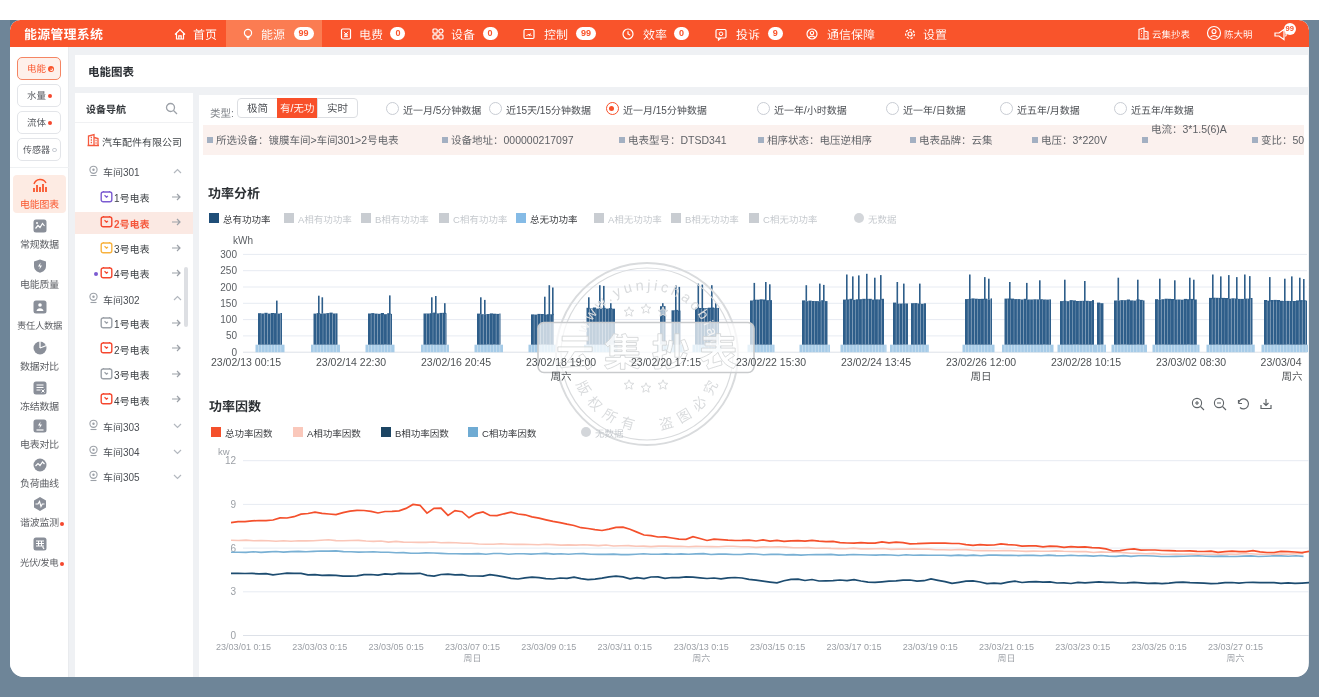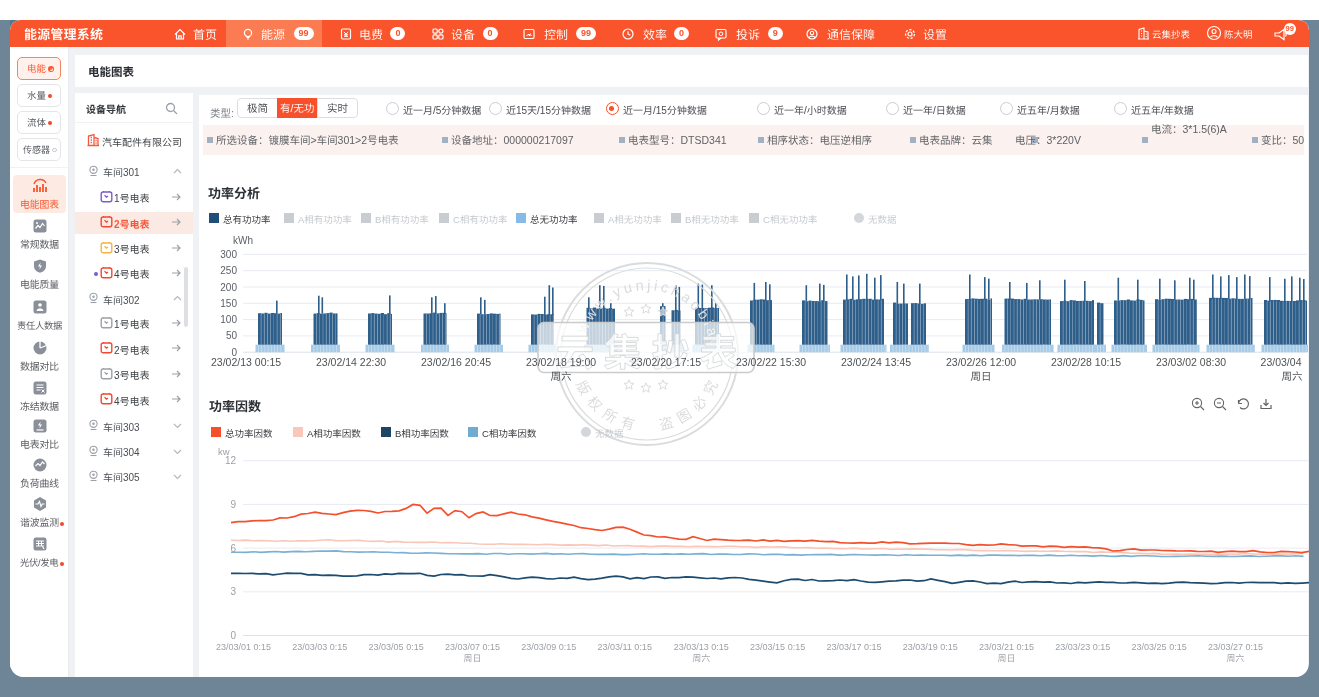--- a/index.html
+++ b/index.html
@@ -1017,21 +1017,21 @@
         <use href="#gr7535" transform="translate(1.0,13.0) scale(0.0105,-0.0105)" fill="#5E6166"></use>
         <use href="#gr8868" transform="translate(11.5,13.0) scale(0.0105,-0.0105)" fill="#5E6166"></use>
         <use href="#gr54c1" transform="translate(22.0,13.0) scale(0.0105,-0.0105)" fill="#5E6166"></use>
         <use href="#gr724c" transform="translate(32.5,13.0) scale(0.0105,-0.0105)" fill="#5E6166"></use>
         <use href="#grff1a" transform="translate(43.0,13.0) scale(0.0105,-0.0105)" fill="#5E6166"></use>
         <use href="#gr4e91" transform="translate(53.5,13.0) scale(0.0105,-0.0105)" fill="#5E6166"></use>
         <use href="#gr96c6" transform="translate(64.0,13.0) scale(0.0105,-0.0105)" fill="#5E6166"></use>
       </svg>
     </div>
 <div class="bul" style="left:1022px;"></div>
-<div class="abs" style="left:1004px;top:111.4px;">
+<div class="abs" style="left:1030.0px;top:111.4px;">
       <svg width="69" height="19">
         <use href="#gr7535" transform="translate(1.0,13.0) scale(0.0105,-0.0105)" fill="#5E6166"></use>
         <use href="#gr538b" transform="translate(11.5,13.0) scale(0.0105,-0.0105)" fill="#5E6166"></use>
         <use href="#grff1a" transform="translate(22.0,13.0) scale(0.0105,-0.0105)" fill="#5E6166"></use>
         <text x="32.5" y="13.0" font-size="10.5px" font-family="Liberation Sans" font-weight="normal" fill="#5E6166" letter-spacing="0">3*220V</text>
       </svg>
     </div>
 <div class="bul" style="left:1132px;"></div>
 <div class="abs" style="left:1140.0px;top:100px;">
       <svg width="79" height="19">

